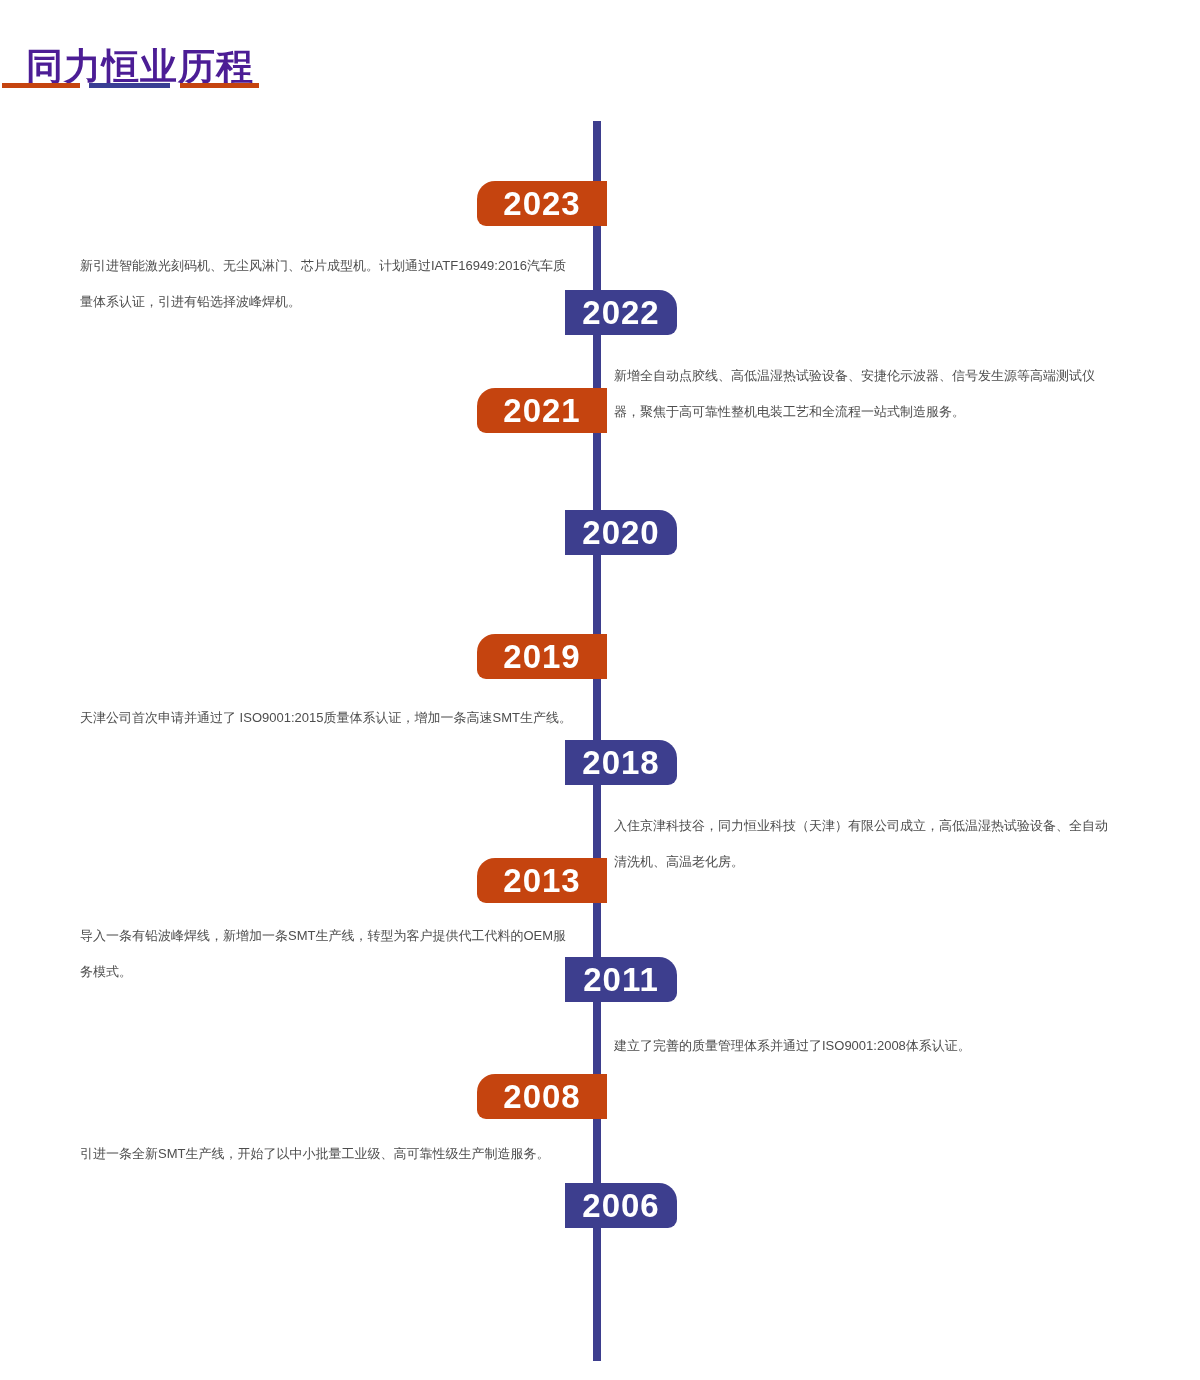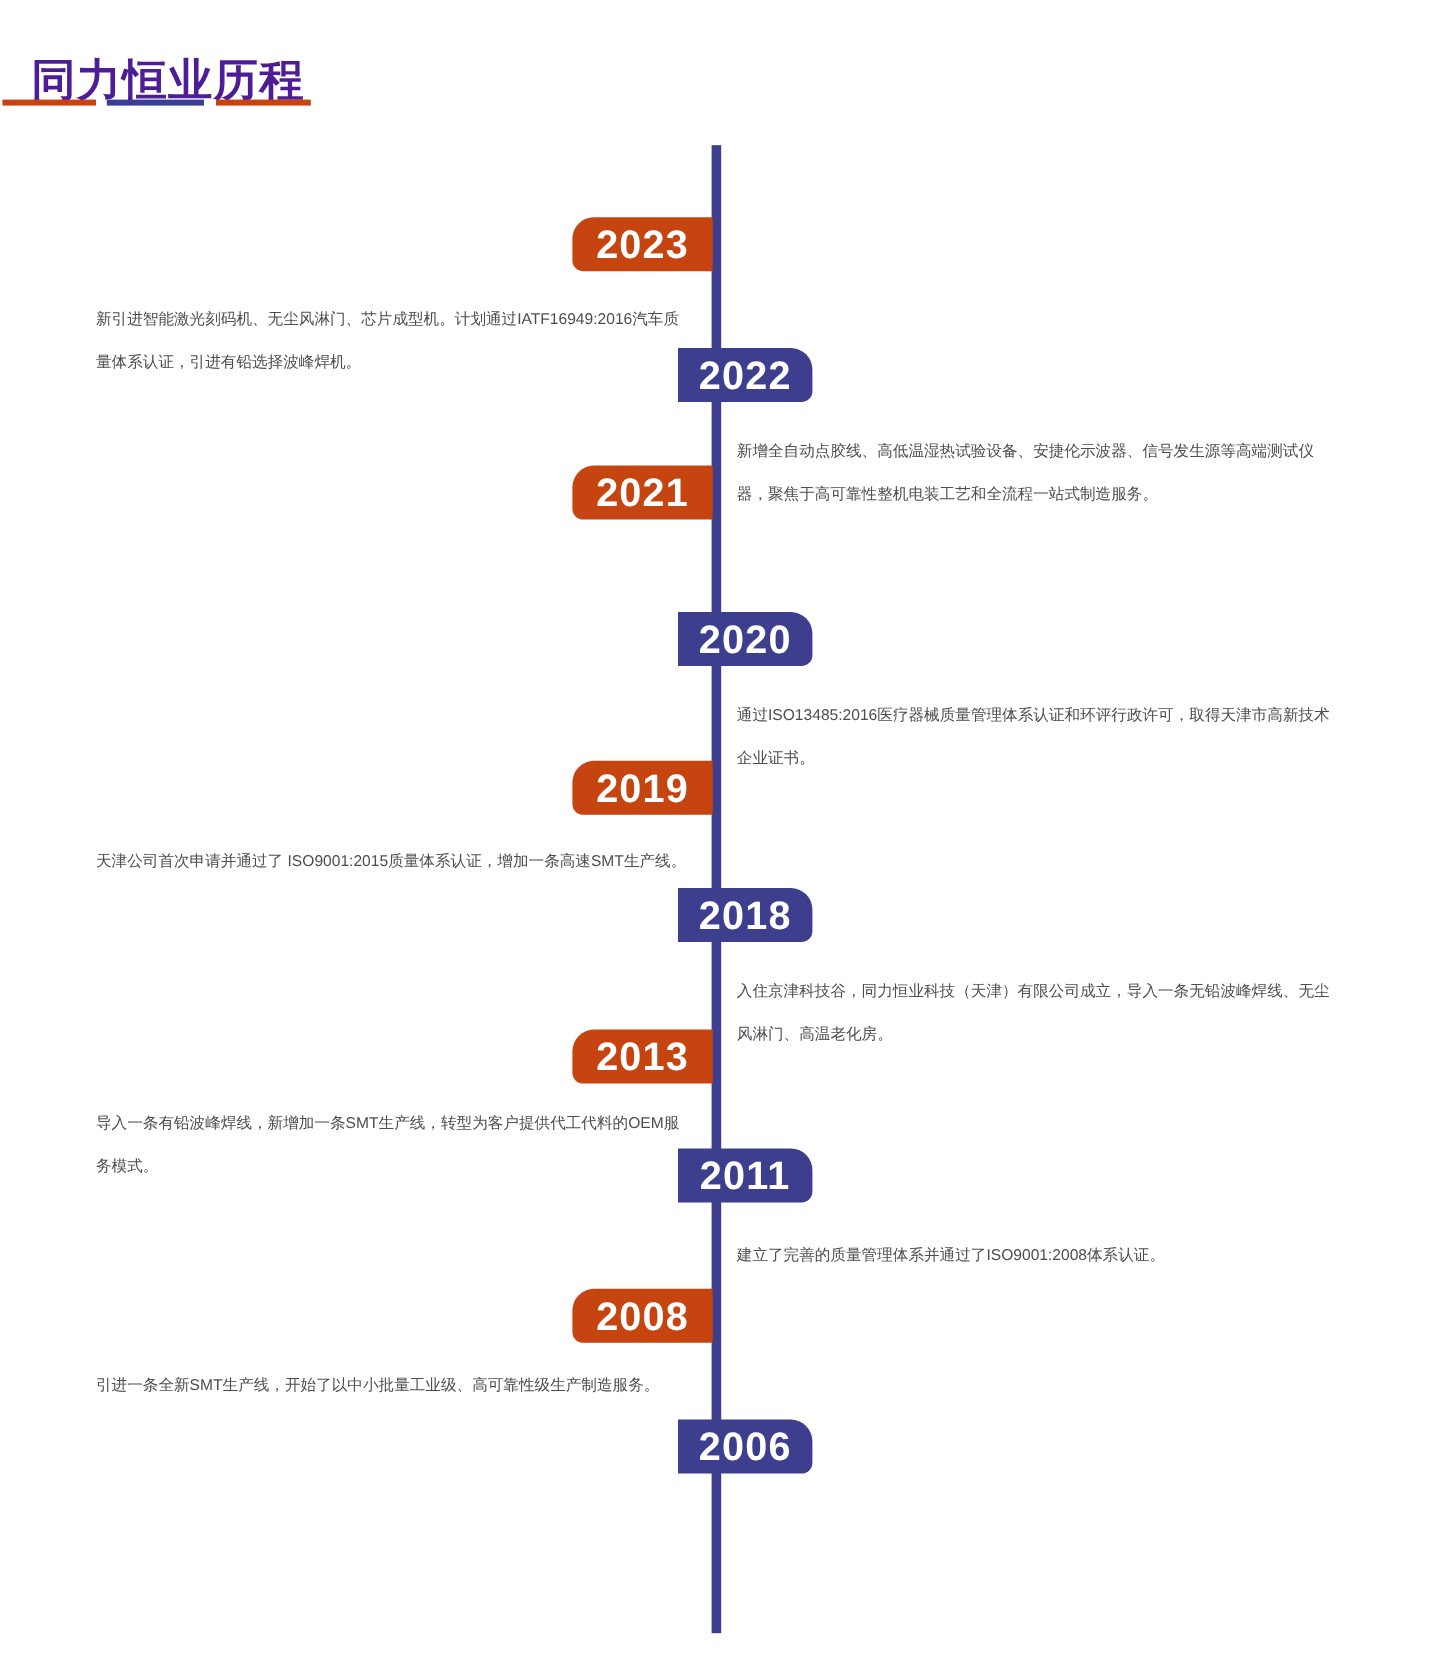--- a/index.html
+++ b/index.html
@@ -56,21 +56,21 @@
     line-height: 45px;
     text-align: center;
     color: #ffffff;
     font-size: 33px;
     font-weight: 700;
     letter-spacing: 1px;
     z-index: 2;
   }
   .badge.left {
     left: 477px;
-    width: 117px;
+    width: 130px;
     background: #C5440F;
     border-radius: 18px 0 0 9px;
   }
   .badge.right {
     left: 565px;
     width: 112px;
     background: #3D3E8E;
     border-radius: 0 18px 9px 0;
   }
 
@@ -114,31 +114,30 @@
 
   <div class="badge right" style="top:290px">2022</div>
   <div class="desc right" style="top:358px">
     <p>新增全自动点胶线、高低温湿热试验设备、安捷伦示波器、信号发生源等高端测试仪器，聚焦于高可靠性整机电装工艺和全流程一站式制造服务。</p>
   </div>
 
   <div class="badge left" style="top:388px">2021</div>
 
   <div class="badge right" style="top:510px">2020</div>
   <div class="desc right" style="top:578px">
-    <p>通过ISO13485:2016医疗器械质量管理体系认证和环评行政许可，取得天津市高新技术企业证书。</p>
   </div>
 
   <div class="badge left" style="top:634px">2019</div>
   <div class="desc left" style="top:700px">
     <p>天津公司首次申请并通过了 ISO9001:2015质量体系认证，增加一条高速SMT生产线。</p>
   </div>
 
   <div class="badge right" style="top:740px">2018</div>
   <div class="desc right" style="top:808px">
-    <p>入住京津科技谷，同力恒业科技（天津）有限公司成立，导入一条无铅波峰焊线、无尘风淋门、高温老化房。</p>
+    <p>入住京津科技谷，同力恒业科技（天津）有限公司成立，高低温湿热试验设备、全自动清洗机、高温老化房。</p>
   </div>
 
   <div class="badge left" style="top:858px">2013</div>
   <div class="desc left" style="top:918px">
     <p>导入一条有铅波峰焊线，新增加一条SMT生产线，转型为客户提供代工代料的OEM服务模式。</p>
   </div>
 
   <div class="badge right" style="top:957px">2011</div>
   <div class="desc right" style="top:1028px">
     <p>建立了完善的质量管理体系并通过了ISO9001:2008体系认证。</p>

